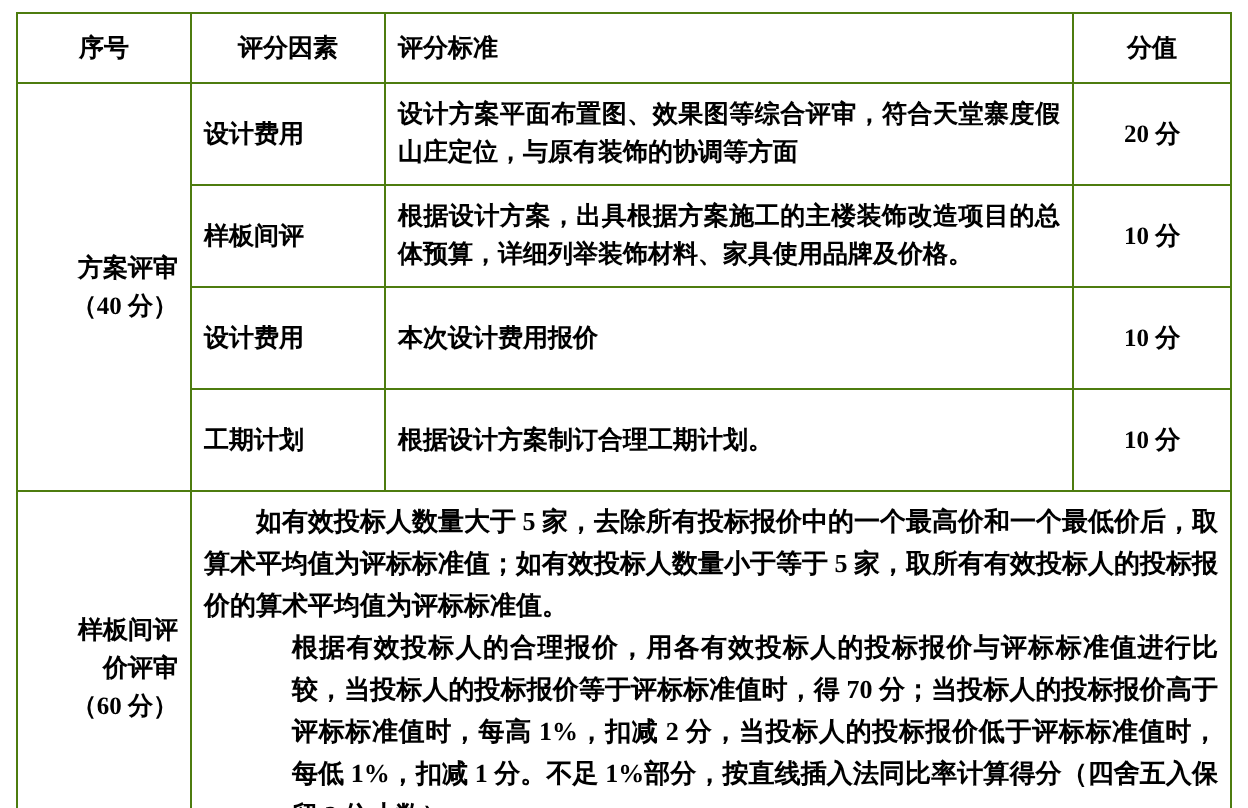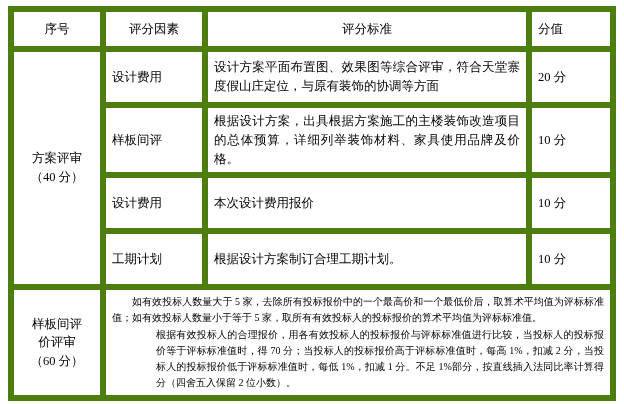--- a/index.html
+++ b/index.html
@@ -21,46 +21,46 @@
     padding: 6px 8px 6px 8px;
     background: #ffffff;
   }
   table.score-table {
     border-collapse: collapse;
     table-layout: fixed;
     width: 608px;
     background: #ffffff;
   }
   table.score-table td, table.score-table th {
-    border: 6px solid #4d7c0f;
+    border: 1px solid #4d7c0f;
     padding: 4px 6px;
     vertical-align: middle;
     font-size: 12.5px;
     line-height: 1.5;
-    font-weight: normal;
+    font-weight: bold;
   }
   .c-seq { width: 74px; text-align: center; }
   .c-factor { width: 84px; }
   .c-criteria { text-align: left; }
-  .c-score { width: 66px; text-align: left; }
+  .c-score { width: 66px; text-align: center; }
   thead td {
     text-align: center;
     height: 26px;
   }
   .row-cell { height: 42px; }
-  .center { text-align: center; }
+  .center { text-align: left; }
   .just { text-align: justify; text-justify: inter-ideograph; }
   .group-label {
-    text-align: center;
+    text-align: right;
     line-height: 1.55;
   }
   .para {
     margin: 0;
     text-indent: 2em;
-    font-size: 10px;
+    font-size: 13px;
     line-height: 1.62;
     text-align: justify;
     text-justify: inter-ideograph;
   }
   .para + .para { text-indent: 0; margin-left: 44px; }
   .para-block { padding: 2px 2px 2px 2px; }
   .seq-two-line { line-height: 1.5; }
 </style>
 </head>
 <body>

